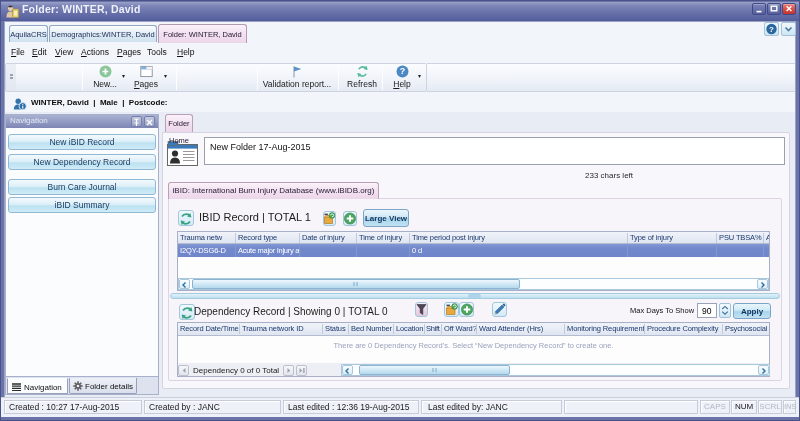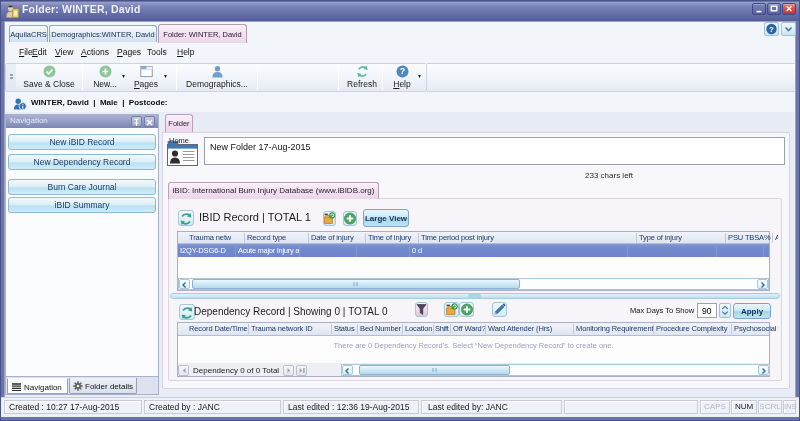--- a/index.html
+++ b/index.html
@@ -65,21 +65,21 @@
 #ibid-tab{left:168px;top:182px;width:211px;height:17px;border:1px solid #bb9fb6;border-bottom:none;border-radius:3px 3px 0 0;background:linear-gradient(#fbf2fa,#f2dff0 55%,#ecd7e9);font-size:8px;color:#241a30;text-align:center;line-height:16px;white-space:nowrap;z-index:3;}
 #gridpanel{left:168px;top:198px;width:614px;height:183px;background:#f7f5f9;border:1px solid #ddd4e3;border-radius:0 2px 2px 2px;}
 
 .gbtn>svg{display:block;margin:1px auto 0;}
 .gbtn{position:absolute;width:16px;height:16px;border:1px solid #a2c6dc;border-radius:3px;background:linear-gradient(#f0f9fd,#d4eaf6);}
 .gtitle{position:absolute;color:#1c1c1c;white-space:nowrap;text-align:right;}
 .bluebtn{position:absolute;border:1px solid #7da6c6;border-radius:3px;background:linear-gradient(#eaf6fc 0%,#cfe8f6 45%,#a9d4ec 55%,#c2e2f2 100%);color:#10365e;text-align:center;}
 
 .tbl{position:absolute;background:#fdfdfe;border:1px solid #a8b0c8;}
 .thdr{position:absolute;height:12px;background:linear-gradient(#f0f3f9,#dfe5f1);border-bottom:1px solid #b4bcd0;}
-.th{position:absolute;font-size:7.5px;letter-spacing:-0.12px;color:#1c3a6e;top:1px;white-space:nowrap;overflow:hidden;border-right:1px solid #c2c9db;height:10px;padding-left:2px;margin-left:9px;}
+.th{position:absolute;font-size:7.5px;letter-spacing:-0.12px;color:#1c3a6e;top:1px;white-space:nowrap;overflow:hidden;border-right:1px solid #c2c9db;height:10px;padding-left:2px;}
 .selrow{position:absolute;background:linear-gradient(#8398d4,#7289cc 30%,#6f86ca);color:#fff;font-size:7.5px;}
 .sel-cell{position:absolute;top:2px;letter-spacing:-0.12px;white-space:nowrap;overflow:hidden;border-right:1px solid #8397cf;height:11px;padding-left:2px;}
 
 .hscroll{position:absolute;height:12px;background:#fdfeff;border:1px solid #aac8dc;}
 .sb-arrow{position:absolute;top:0px;width:11px;height:10px;background:linear-gradient(#f8fcfe,#dceef8);border:1px solid #aac8dc;border-radius:2px;}
 .hscroll svg{display:block;margin:0 auto;}
 .sb-arrow svg{margin-top:1px;}
 .sb-thumb{position:absolute;top:0px;height:10px;background:linear-gradient(#eef8fc 0%,#cde7f5 55%,#b5d9ec 100%);border:1px solid #8ab4d2;border-radius:2px;}
 #splitter{left:170px;top:293px;width:610px;height:6px;background:linear-gradient(#e2f2fa,#bddff0);border:1px solid #a5cbe0;border-radius:3px;}
 #splitter:after{content:"";position:absolute;left:297px;top:0;width:13px;height:4px;background:#aed4ea;border-radius:2px;}
@@ -127,53 +127,49 @@
       <text x="6.5" y="8.8" font-size="8" fill="#fff" text-anchor="middle" font-weight="bold">?</text>
     </svg>
   </div>
 <div class="abs" id="chevbtn">
     <svg width="13" height="12" viewBox="0 0 13 12">
       <path d="M3.5 4.5 L6.5 7.5 L9.5 4.5" stroke="#4a7aa2" stroke-width="1.6" fill="none"></path>
     </svg>
   </div>
 
 <div class="abs" id="menubar">
-  <span style="left:14px"><u>F</u>ile</span>
+  <span style="left:6px"><u>F</u>ile</span>
   <span style="left:27px"><u>E</u>dit</span>
   <span style="left:50px"><u>V</u>iew</span>
   <span style="left:76px"><u>A</u>ctions</span>
   <span style="left:112px"><u>P</u>ages</span>
   <span style="left:142px">Tools</span>
   <span style="left:172px"><u>H</u>elp</span>
 </div>
 
 <div class="abs" id="toolbar">
   <div id="grip"></div>
-  <div class="titem" style="left:13px;width:60px"><span class="ic"><svg width="13" height="13" viewBox="0 0 13 13">
-          <circle cx="6.5" cy="6.5" r="6" fill="#8cc79b"></circle>
-          <path d="M3.6 6.6 L5.7 8.8 L9.4 4.6" stroke="#fff" stroke-width="1.6" fill="none"></path>
-        </svg></span>Save &amp; Close</div>
   <div class="tsep" style="left:76px"></div>
   <div class="titem" style="left:81px;width:36px"><span class="ic"><svg width="13" height="13" viewBox="0 0 13 13">
           <circle cx="6.5" cy="6.5" r="6" fill="#8cc79b"></circle>
           <path d="M6.5 3.6 V9.4 M3.6 6.5 H9.4" stroke="#fff" stroke-width="1.7"></path>
         </svg></span>New...</div>
   <div class="tarrow" style="left:116px">▾</div>
   <div class="titem" style="left:122px;width:36px"><span class="ic"><svg width="13" height="13" viewBox="0 0 13 13">
           <rect x="0.8" y="1.4" width="11.4" height="10.2" fill="#fff" stroke="#848da0" stroke-width="0.9"></rect>
           <rect x="1.2" y="1.8" width="5.2" height="2.6" fill="#7fb2d9"></rect>
           <rect x="6.4" y="1.8" width="6" height="2.6" fill="#f2f4f6" stroke="#b9bfca" stroke-width="0.5"></rect>
         </svg></span><u>P</u>ages</div>
   <div class="tarrow" style="left:158px">▾</div>
   <div class="tsep" style="left:170px"></div>
-  <div class="titem" style="left:175px;width:72px"><span class="ic"><svg width="13" height="13" viewBox="0 0 13 13">
-          <circle cx="6.5" cy="3.7" r="2.7" fill="#6f9fca"></circle>
-          <path d="M1.4 12.4 Q1.4 7 6.5 7 Q11.6 7 11.6 12.4 Z" fill="#6f9fca"></path>
-        </svg></span>Demographics...</div>
   <div class="tsep" style="left:251px"></div>
+  <div class="titem" style="left:256px;width:70px"><span class="ic"><svg width="12" height="13" viewBox="0 0 12 13">
+          <path d="M3 1.2 V12.6" stroke="#90a0ae" stroke-width="1.1"></path>
+          <path d="M3 1.4 L10.4 3.9 L3 6.4 Z" fill="#5e92ca"></path>
+        </svg></span>Validation report...</div>
   <div class="tsep" style="left:332px"></div>
   <div class="titem" style="left:338px;width:36px"><span class="ic"><svg width="13" height="13" viewBox="0 0 13 13">
           <path d="M11 4.4 A4.7 4.7 0 0 0 2.8 4.1 M2 8.6 A4.7 4.7 0 0 0 10.2 8.9" stroke="#57bb9c" stroke-width="1.6" fill="none"></path>
           <path d="M10.7 0.8 L11.5 5 L7.5 4.1 Z" fill="#57bb9c"></path>
           <path d="M2.3 12.2 L1.5 8 L5.5 8.9 Z" fill="#57bb9c"></path>
         </svg></span>Refresh</div>
   <div class="tsep" style="left:376px"></div>
   <div class="titem" style="left:382px;width:28px"><span class="ic"><svg width="13" height="13" viewBox="0 0 13 13">
           <circle cx="6.5" cy="6.5" r="6" fill="#4c88c2"></circle>
           <text x="6.5" y="9.4" font-size="9" fill="#fff" text-anchor="middle" font-weight="bold">?</text>

